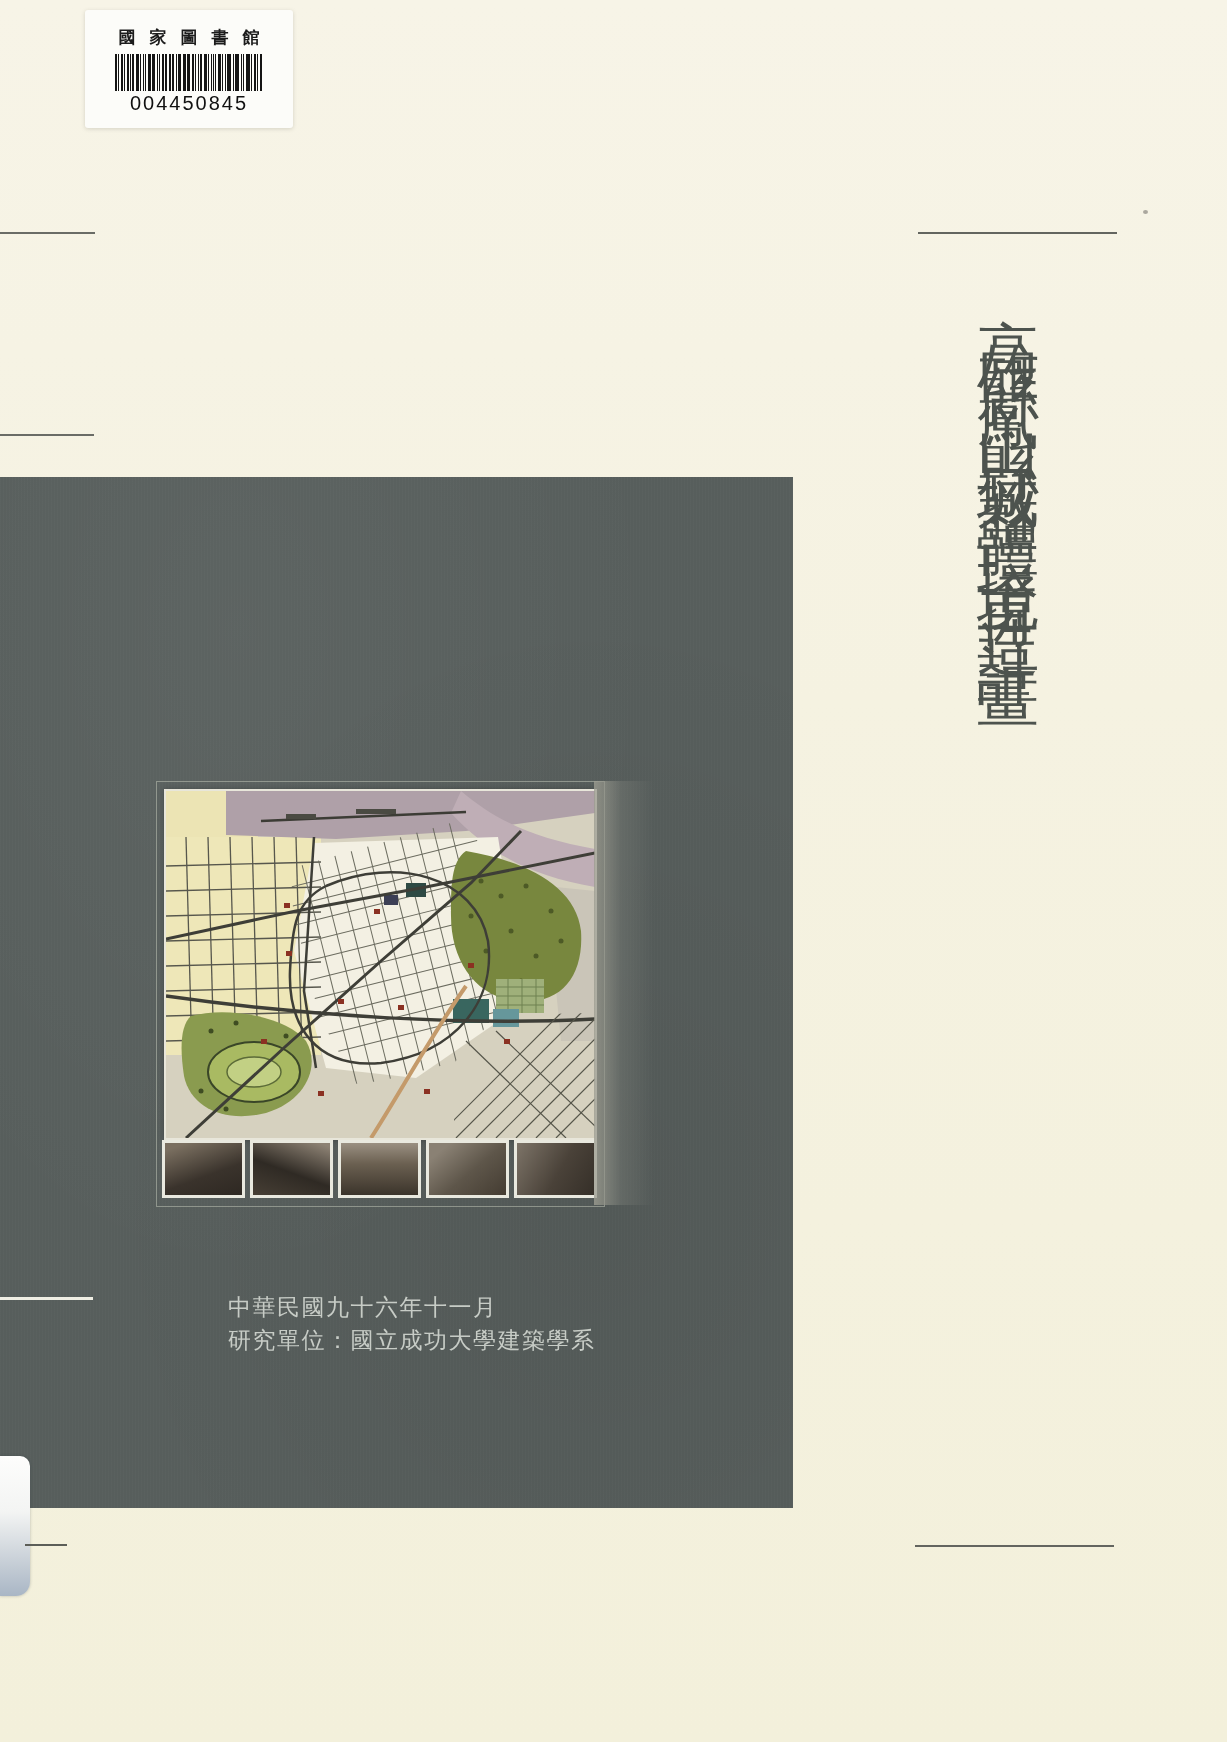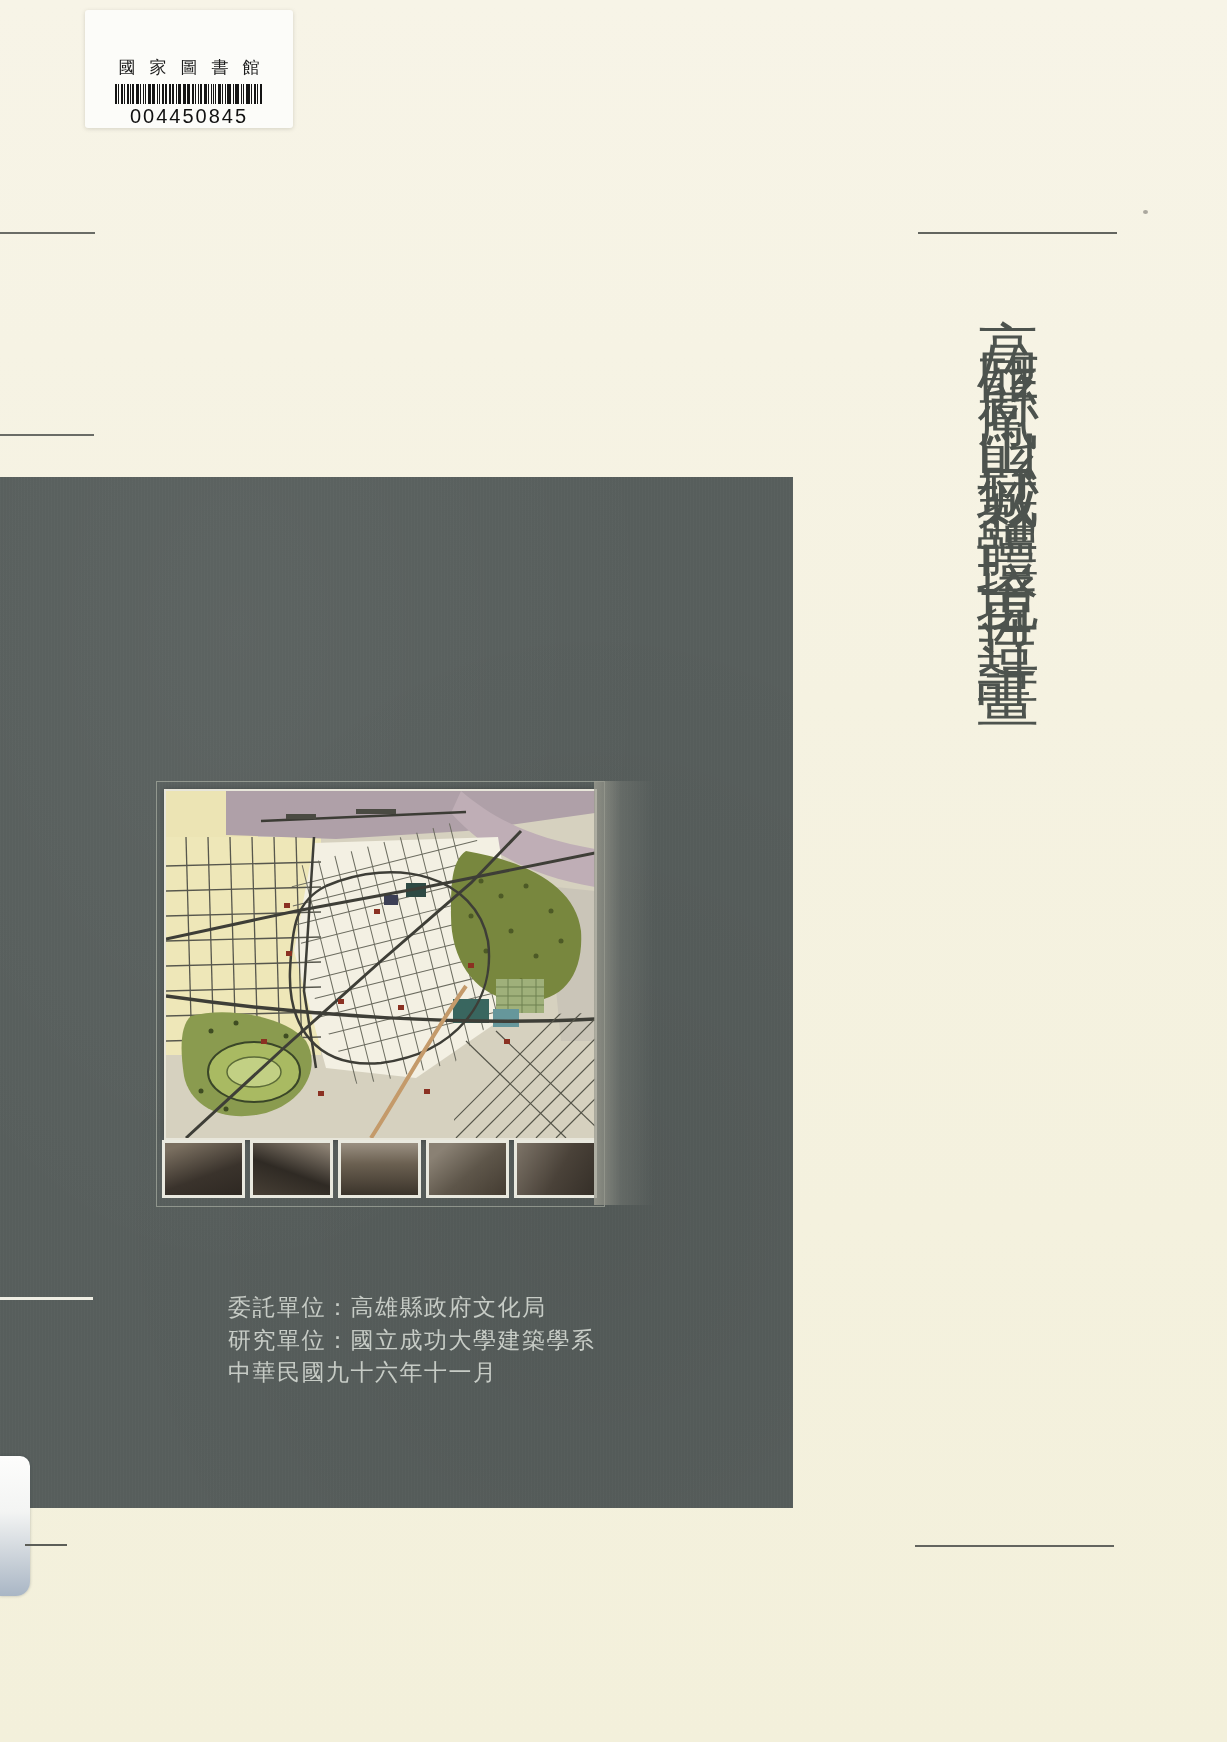--- a/index.html
+++ b/index.html
@@ -5,22 +5,22 @@
   html,body{margin:0;padding:0;}
   body{width:1227px;height:1742px;position:relative;overflow:hidden;
        font-family:"DejaVu Sans","Liberation Sans",sans-serif;
        background:linear-gradient(180deg,#f7f4e7 0%,#f5f2e1 40%,#f3f0db 100%);}
   .abs{position:absolute;}
 
   
   .lib-label{left:85px;top:10px;width:208px;height:118px;background:#fcfcf9;
              border-radius:3px;box-shadow:0 1px 4px rgba(60,60,50,.18);
              display:flex;flex-direction:column;align-items:center;}
-  .lib-name{margin-top:46px;font-size:17px;letter-spacing:14px;padding-left:14px;
-            color:#1c1c1c;font-weight:400;white-space:nowrap;}
+  .lib-name{margin-top:16px;font-size:17px;letter-spacing:14px;padding-left:14px;
+            color:#1c1c1c;font-weight:700;white-space:nowrap;}
   .barcode{margin-top:5px;height:37px;width:178px;display:flex;align-items:stretch;justify-content:center;}
   .barcode span{display:inline-block;background:#141414;height:100%;}
   .barcode-num{margin-top:1px;font-size:20px;letter-spacing:2px;color:#111;
                font-family:"Liberation Sans","DejaVu Sans",sans-serif;}
 
   
   .mark{height:2px;background:#6a6c66;}
   .mark-light{height:3px;background:#efeee4;}
 
   
@@ -272,23 +272,22 @@
     <div class="photo"></div>
     <div class="photo"></div>
     <div class="photo"></div>
     <div class="photo"></div>
   </div>
 <div class="abs map-fade"></div>
 
 <div class="abs mark-light" style="left:0;top:1297px;width:93px;"></div>
 
 <div class="abs credits">
-  <div>委託單位：高雄縣政府文化局</div>
+  <div>中華民國九十六年十一月</div>
   <div>研究單位：國立成功大學建築學系</div>
-  <div>中華民國九十六年十一月</div>
 </div>
 
 <div class="abs spine-tab"></div>
 <div class="abs mark" style="left:25px;top:1544px;width:42px;background:#5c5e58;"></div>
 
 <div class="abs rule" style="left:918px;top:232px;width:199px;"></div>
 <div class="abs v-title">高雄縣鳳山縣城整體環境再造計畫</div>
 <div class="abs rule" style="left:915px;top:1545px;width:199px;"></div>
 <div class="abs speck"></div>
 

